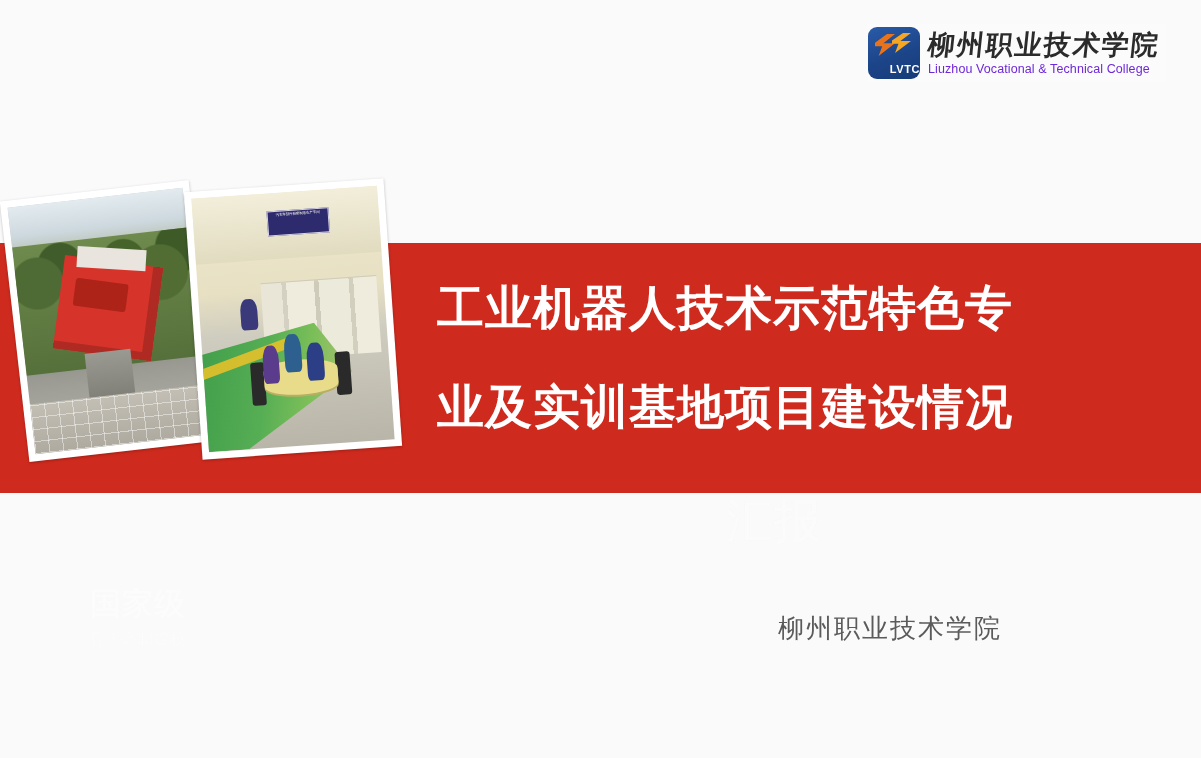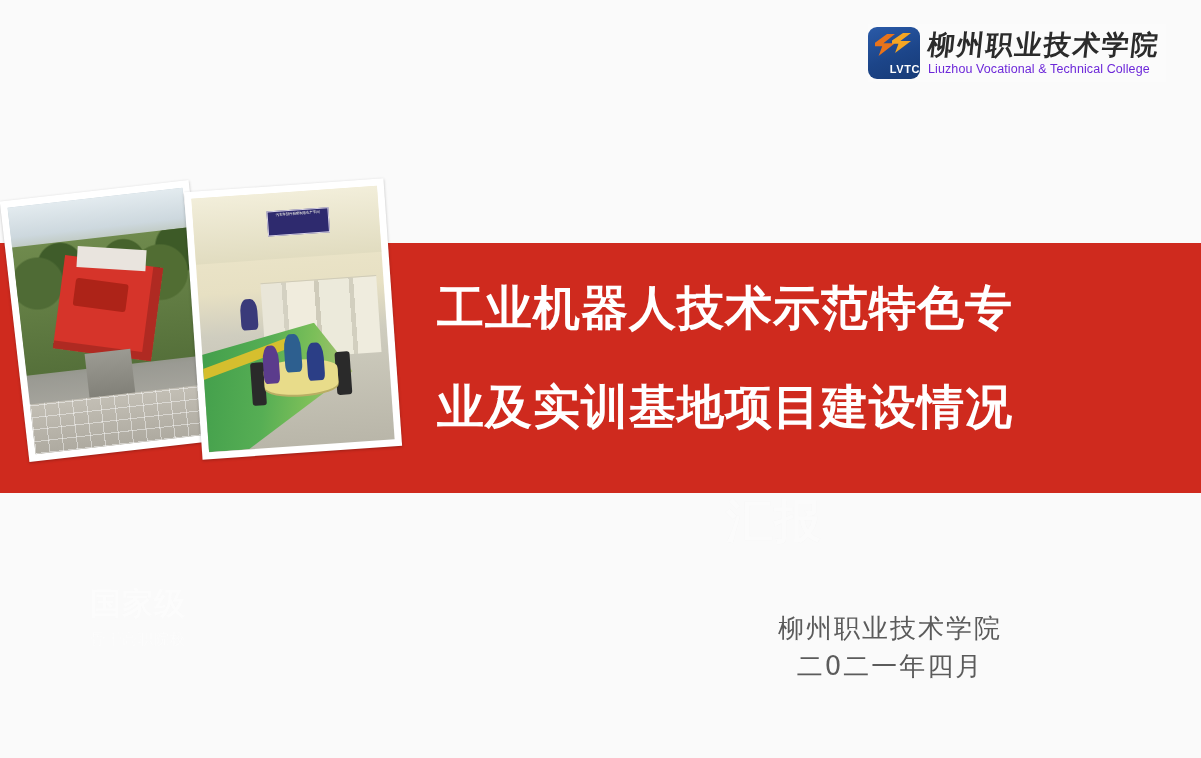--- a/index.html
+++ b/index.html
@@ -392,16 +392,15 @@
     <div id="title-line-3">汇报</div>
   </div>
 
   <div id="ghost-block">
     <div id="ghost-line-1">国家级</div>
     <div id="ghost-line-2">骨干高职院校</div>
   </div>
 
   <div id="signature-block">
     <div id="sig-org">柳州职业技术学院</div>
-    <div id="sig-date">二0二一年四月</div>
   </div>
 
 </div>
 
 </body></html>

